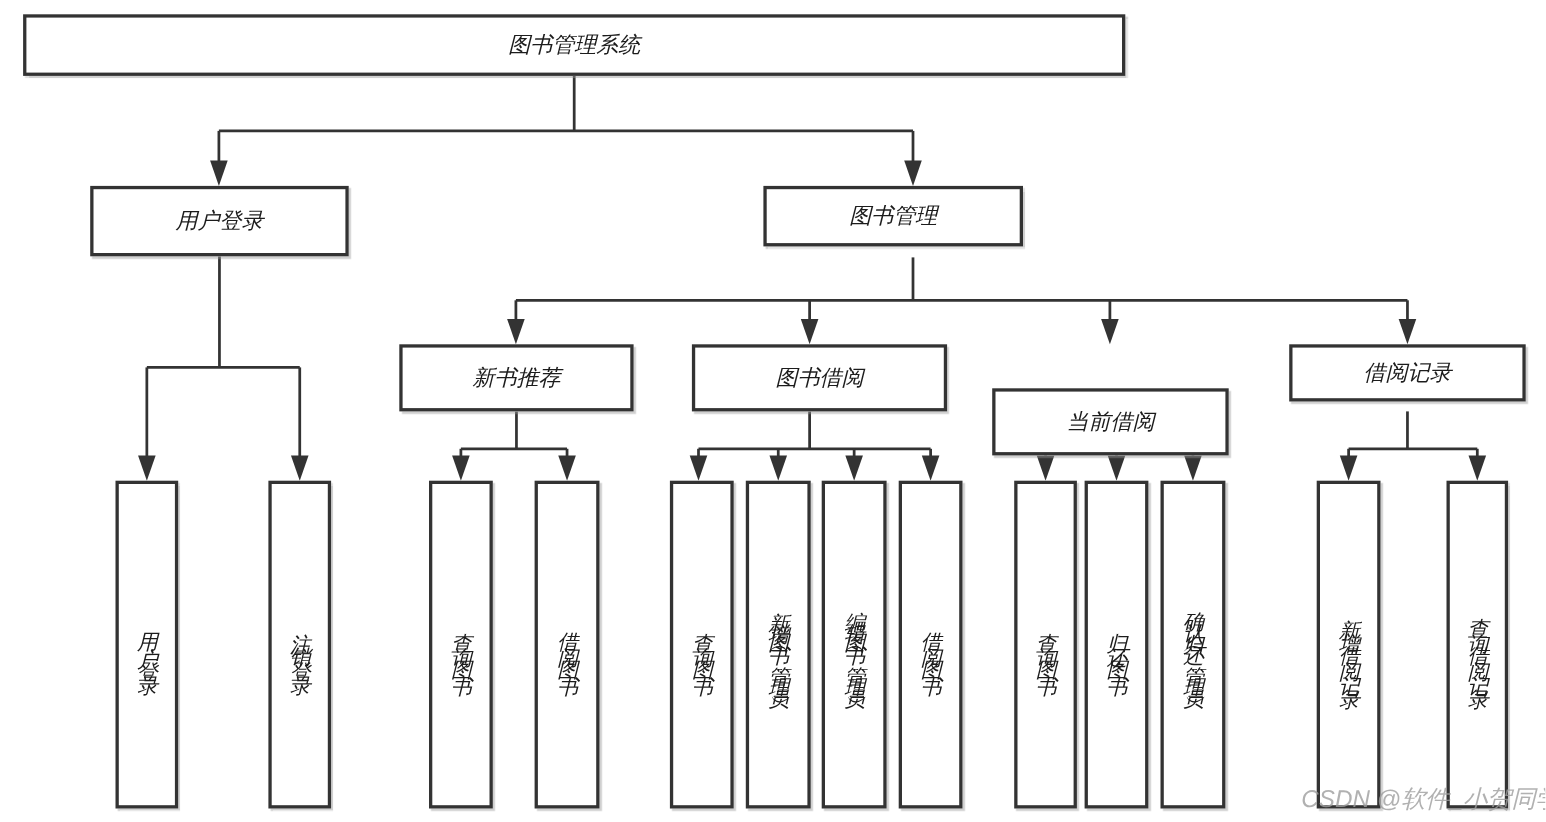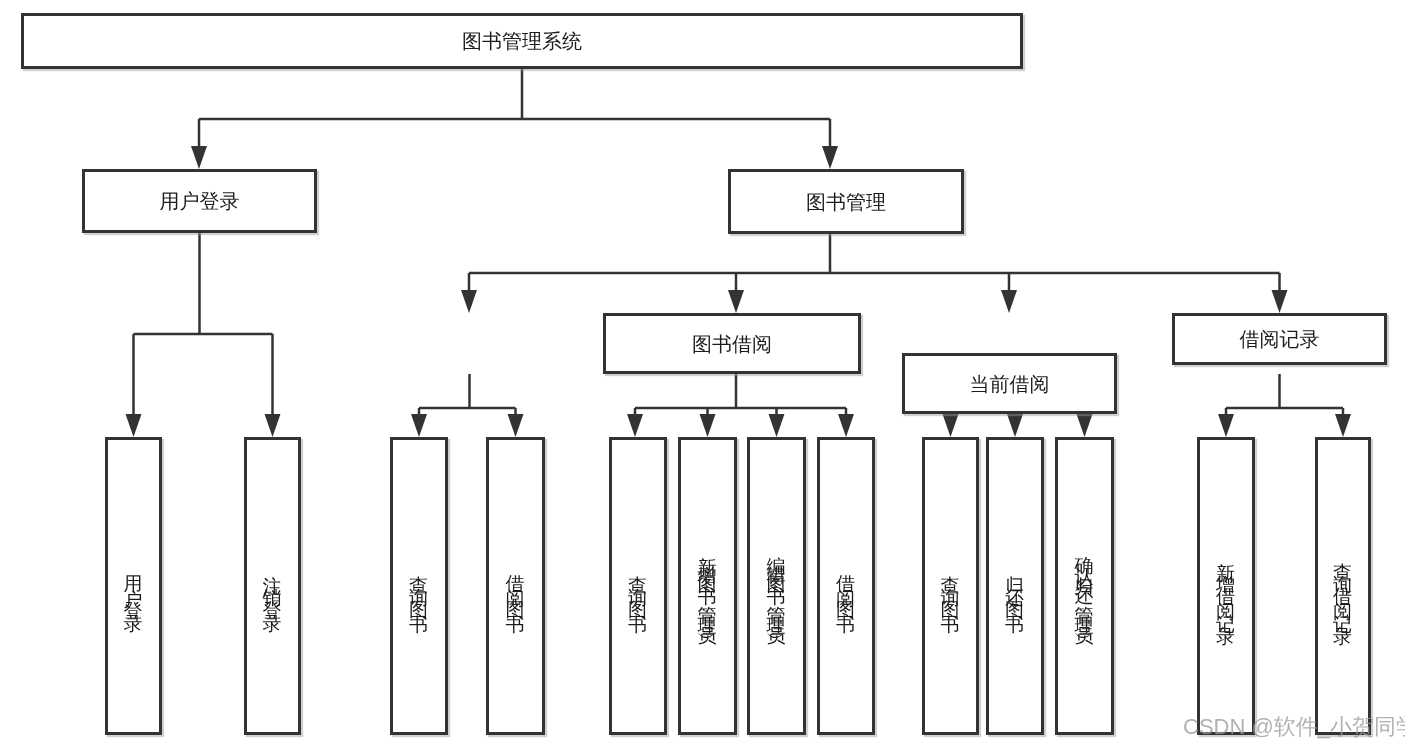--- a/index.html
+++ b/index.html
@@ -7,20 +7,21 @@
     padding: 0;
     background: #ffffff;
     font-family: "Liberation Sans", sans-serif;
   }
   #stage {
     position: relative;
     width: 1405px;
     height: 747px;
     background: #ffffff;
     overflow: hidden;
+    font-style: italic;
   }
   #wires {
     position: absolute;
     left: 0;
     top: 0;
     width: 1405px;
     height: 747px;
     pointer-events: none;
   }
   .node {
@@ -130,23 +131,24 @@
       <polygon points="1007,414 1023,414 1015,437"></polygon>
       <polygon points="1076.5,414 1092.5,414 1084.5,437"></polygon>
       <polygon points="1218,414 1234,414 1226,437"></polygon>
       <polygon points="1335,414 1351,414 1343,437"></polygon>
     </g>
   </svg>
 
   <div class="node" style="left:21px; top:13px; width:1002px; height:56px;">图书管理系统</div>
 
   <div class="node" style="left:82px; top:169px; width:235px; height:64px;">用户登录</div>
-  <div class="node" style="left:728px; top:169px; width:236px; height:65px;">图书管理</div>
+  <div class="node" style="left:694px; top:169px; width:236px; height:55px;">图书管理</div>
 
-  <div class="node" style="left:603px; top:313px; width:258px; height:61px;text-align:center;">图书借阅</div>
+  <div class="node" style="left:363px; top:313px; width:213px; height:61px;">新书推荐</div>
+  <div class="node" style="left:629px; top:313px; width:232px; height:61px;text-align:center;">图书借阅</div>
   <div class="node" style="left:902px; top:313px; width:215px; height:61px;margin-top:40px;">当前借阅</div>
   <div class="node" style="left:1172px; top:313px; width:215px; height:52px;">借阅记录</div>
 
   <div class="node vnode" style="left:105px; top:437px; width:57px; height:298px;">用户登录</div>
   <div class="node vnode" style="left:244px; top:437px; width:57px; height:298px;">注销登录</div>
 
   <div class="node vnode" style="left:390px; top:437px; width:58px; height:298px;">查询图书</div>
   <div class="node vnode" style="left:486px; top:437px; width:59px; height:298px;">借阅图书</div>
 
   <div class="node vnode" style="left:609px; top:437px; width:58px; height:298px;">查询图书</div>

